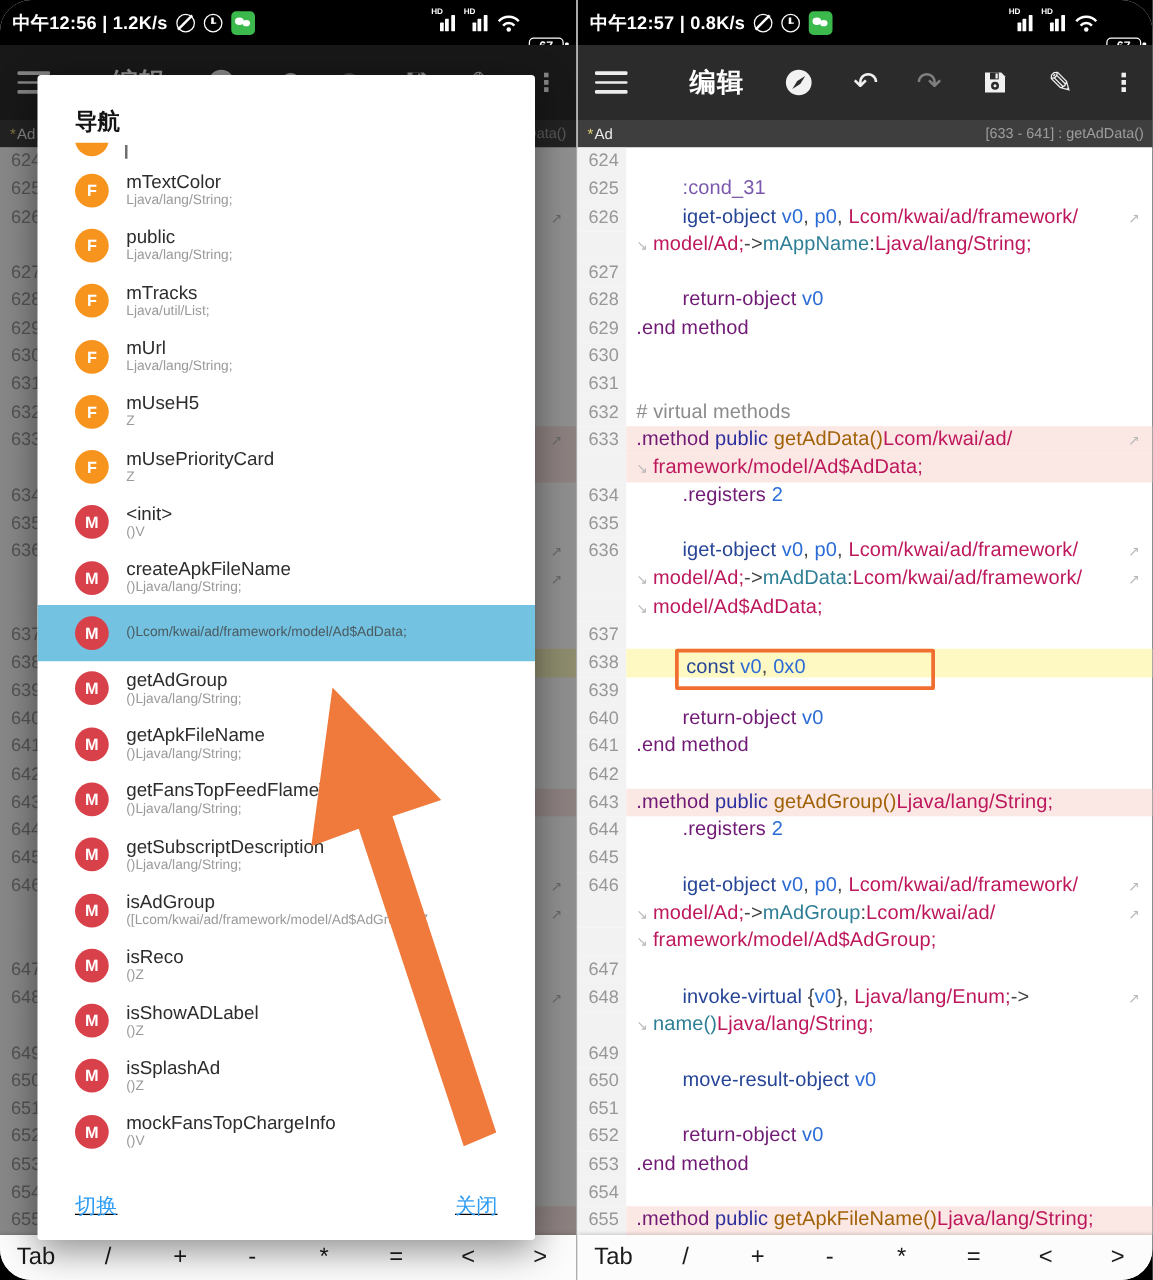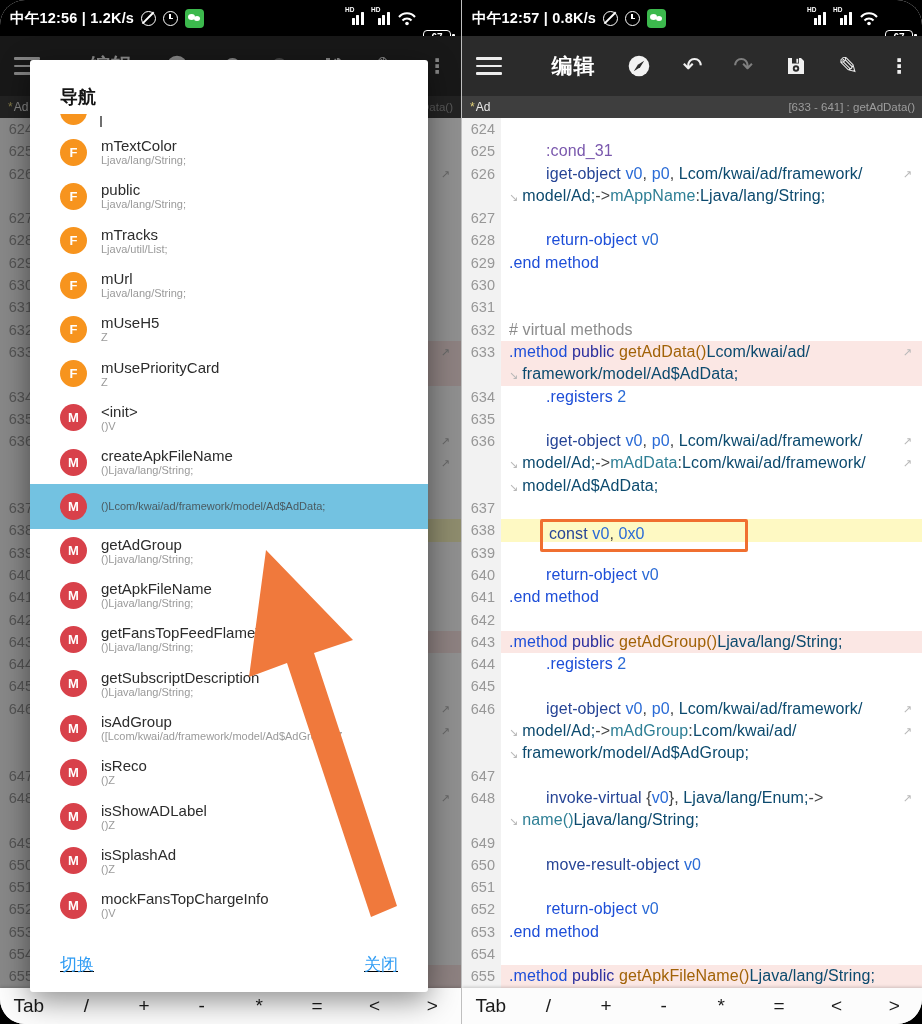--- a/index.html
+++ b/index.html
@@ -55,25 +55,25 @@
   
   .editor{position:absolute;top:118px;left:0;right:0;bottom:36px;background:#fff;overflow:hidden;}
   .crow{display:flex;height:22.3px;position:relative;}
   .ln{width:33px;min-width:33px;background:#f2f2f2;color:#979797;font-size:14.5px;text-align:right;
       padding-right:6px;line-height:22.3px;box-sizing:content-box;}
   .code{flex:1;white-space:pre;font-size:16px;line-height:22.3px;padding-left:8px;position:relative;letter-spacing:.1px;}
   .crow.ind .code{padding-left:45px;}
   .crow.bg-pink .code{background:#fbe7e4;}
   .crow.bg-yellow .code{background:#fef9c3;}
   .tk-op{color:#274596;}
-  .tk-ret{color:#1d4ed8;}
+  .tk-ret{color:#701a75;}
   .tk-kw{color:#2b2f9e;}
   .tk-reg{color:#2a6bd6;}
   .tk-num{color:#2a6bd6;}
-  .tk-ty{color:#0c4a6e;}
+  .tk-ty{color:#be185d;}
   .tk-mem{color:#2e7f95;}
   .tk-nm{color:#a16207;}
   .tk-lbl{color:#7a58ad;}
   .tk-com{color:#8c8c8c;}
   .tk-pl{color:#454545;}
   .eol{position:absolute;right:11px;top:1px;color:#b8b8b8;font-size:11px;font-family:"DejaVu Sans",sans-serif;}
   .cmark{color:#b8b8b8;font-size:11px;margin-right:4px;font-family:"DejaVu Sans",sans-serif;}
   .boxed{border:3px solid #f06f30;border-radius:2px;padding:1px 100px 3px 6px;margin-left:-6px;display:inline-block;}
 
   

